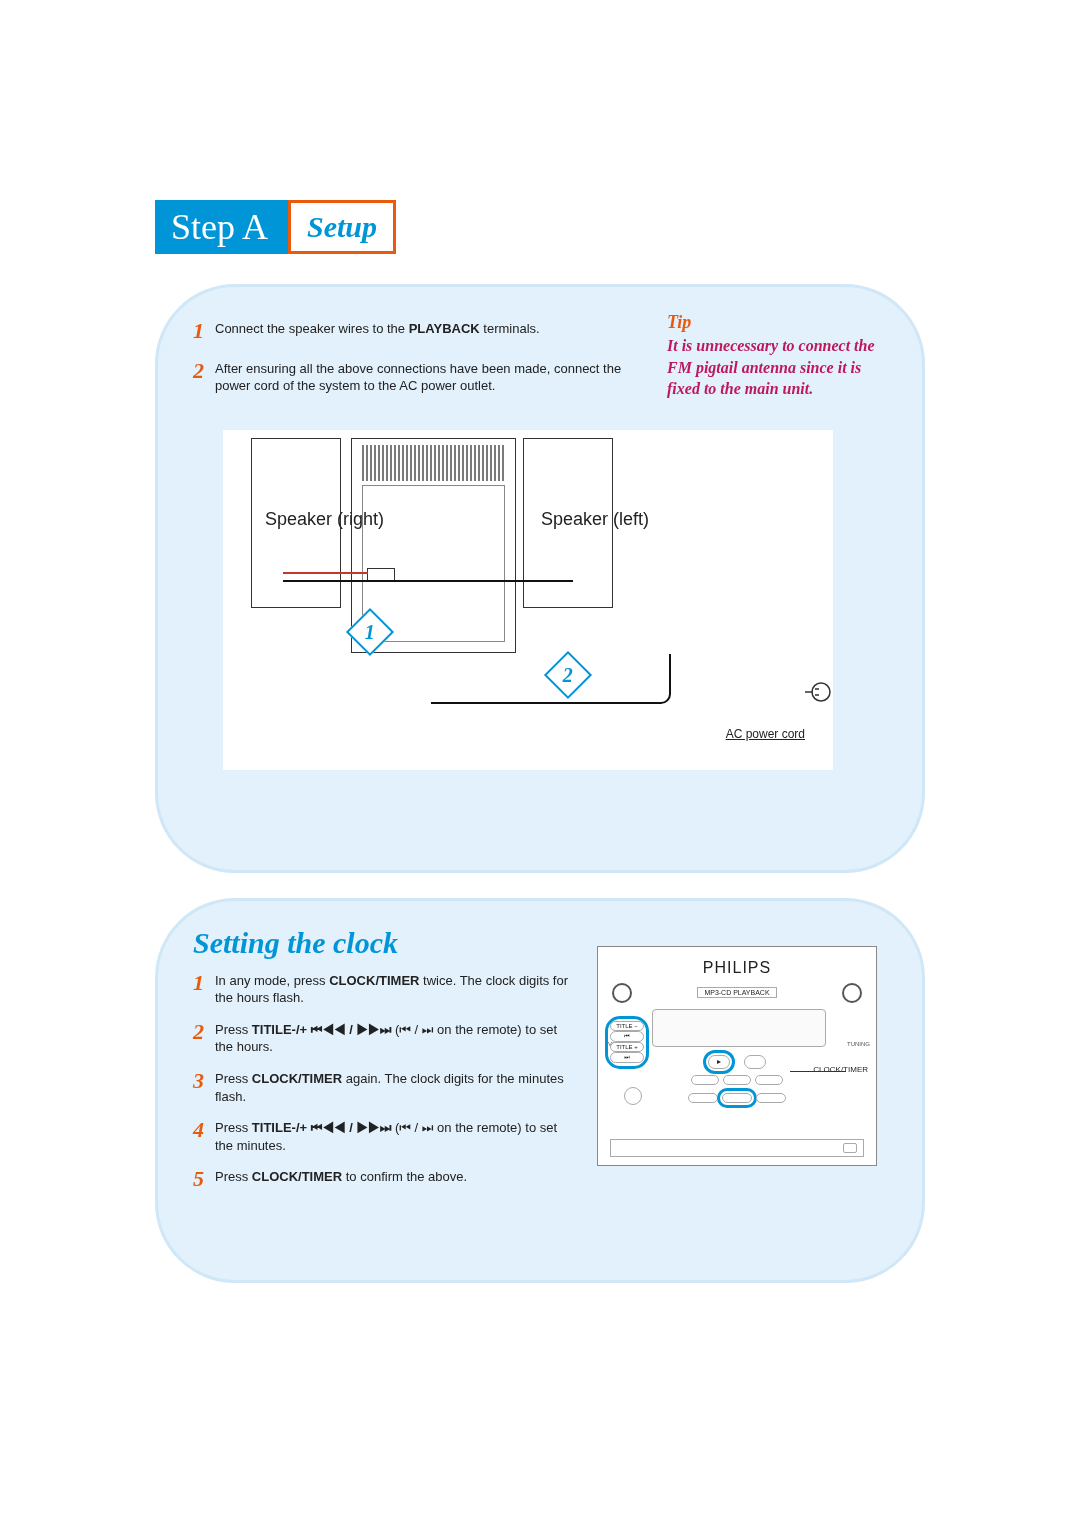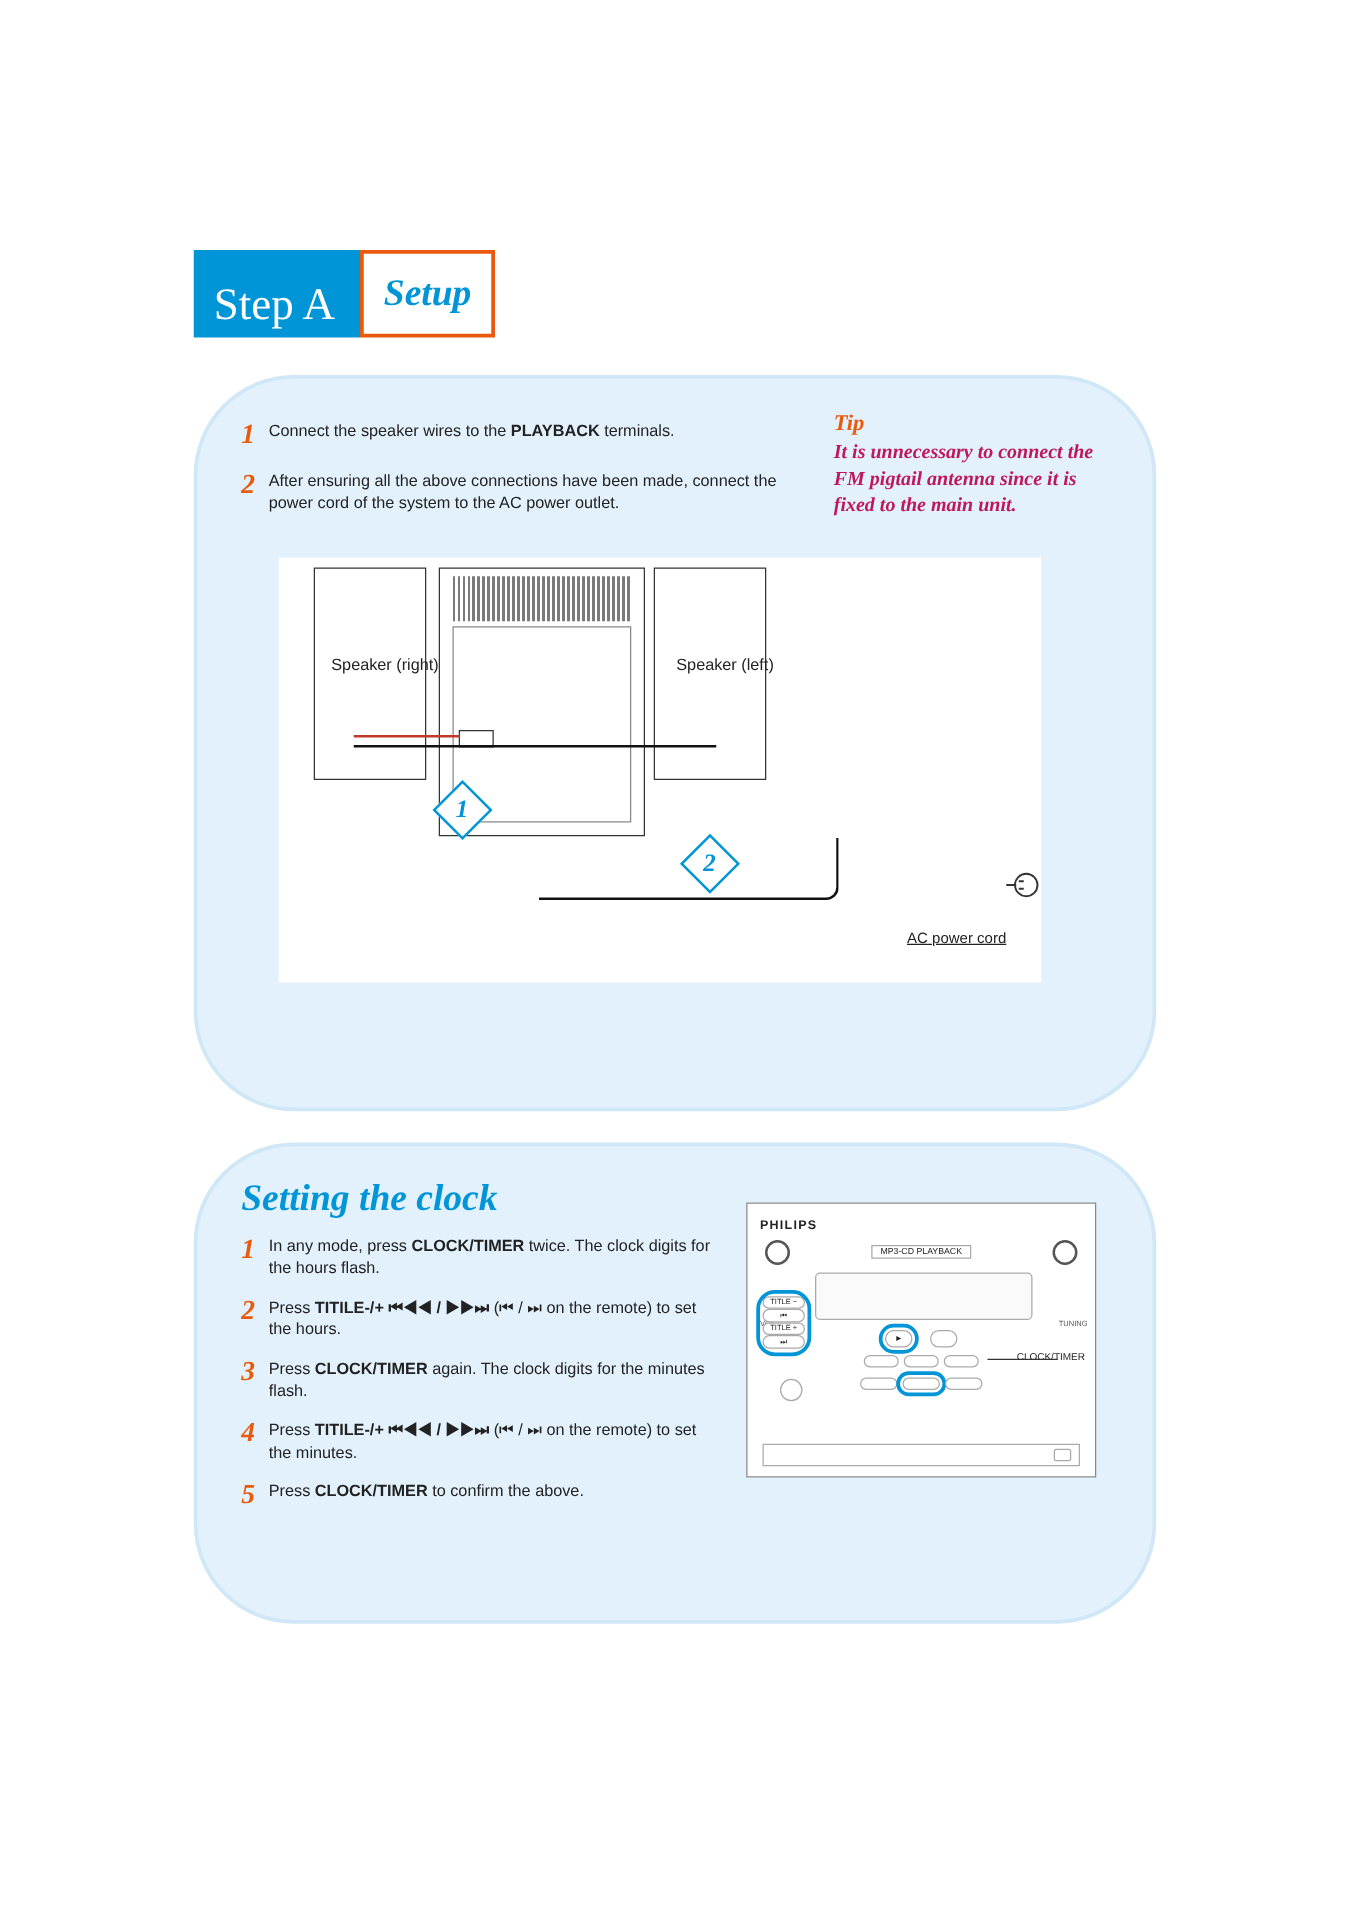--- a/index.html
+++ b/index.html
@@ -1,19 +1,19 @@
 <!DOCTYPE html>
 <html><head>
 <meta charset="utf-8">
 <style>
   * { box-sizing: border-box; }
   body { margin:0; background:#fff; font-family: Arial, Helvetica, sans-serif; color:#222; }
   .page { width:1080px; height:1528px; position:relative; padding:200px 155px 0 155px; }
   .step-header { display:flex; align-items:stretch; margin-bottom:30px; }
-  .step-tile { background:#0095d7; color:#fff; font-family: "Times New Roman", serif; font-size:36px; padding:22px 20px 6px 16px; display:flex; align-items:center; }
+  .step-tile { background:#0095d7; color:#fff; font-family: "Times New Roman", serif; font-size:36px; padding:6px 20px 6px 16px; display:flex; align-items:center; }
   .setup-tile { color:#0095d7; border:3px solid #e95a0c; font-family: "Times New Roman", serif; font-style:italic; font-weight:bold; font-size:30px; padding:4px 16px; display:flex; align-items:center; }
   
   .panel { background:#e2f1fb; border:3px solid #cfe7f7; border-radius:80px; padding:25px 35px 100px 35px; margin-bottom:25px; }
   .panel2 { padding-bottom:76px; }
   
   .cols { display:flex; }
   .col-l { flex:1; }
   .col-r { width:230px; padding-left:10px; }
   
   h2.sec { color:#0095d7; font-family:"Times New Roman", serif; font-style:italic; font-weight:bold; font-size:30px; margin:0 0 8px 0; }
@@ -27,37 +27,37 @@
   .tip-body { color:#be185d; font-family:"Times New Roman", serif; font-style:italic; font-weight:bold; font-size:16px; line-height:1.35; }
   
   .diagram1 { margin:25px 0 0 30px; width:610px; height:340px; position:relative; background:#fff; }
   .spk { position:absolute; border:1.5px solid #333; background:#fff; }
   .spk.left { left:28px; top:8px; width:90px; height:170px; }
   .spk.right { left:300px; top:8px; width:90px; height:170px; }
   .mainu { position:absolute; left:128px; top:8px; width:165px; height:215px; border:1.5px solid #333; background:#fff; }
   .mainu::before { content:""; position:absolute; top:6px; left:10px; right:10px; height:36px; background:repeating-linear-gradient(90deg,#222 0 2px, transparent 2px 4px); opacity:.6; }
   .mainu .panelback { position:absolute; left:10px; right:10px; top:46px; bottom:10px; border:1px solid #888; }
   .mainu .terms { position:absolute; left:15px; bottom:70px; width:28px; height:14px; border:1px solid #333; }
-  .spklbl { position:absolute; font-size:13px; text-align:right; line-height:1.3; }
+  .spklbl { position:absolute; font-size:18px; text-align:right; line-height:1.3; }
   .spklbl.r { left:42px; top:78px; }
   .spklbl.l { left:318px; top:78px; }
   .badge { position:absolute; width:34px; height:34px; border:2px solid #0095d7; background:#fff; transform:rotate(45deg); display:flex; align-items:center; justify-content:center; }
   .badge span { transform:rotate(-45deg); color:#0095d7; font-family:"Times New Roman", serif; font-style:italic; font-weight:bold; font-size:20px; }
   .b1 { left:130px; top:185px; }
   .b2 { left:328px; top:228px; }
   .wire-red { position:absolute; border-top:2px solid #c0392b; }
   .wire-red.a { left:60px; top:142px; width:85px; }
   .wire-black { position:absolute; left:60px; top:150px; width:290px; border-top:2px solid #111; }
   .cord { position:absolute; left:208px; top:224px; width:240px; height:50px; border:none; border-bottom:2px solid #111; border-right:2px solid #111; border-bottom-right-radius:10px; }
   .plug { position:absolute; right:0; top:247px; width:30px; height:30px; }
   .plug svg { width:30px; height:30px; }
   .aclbl { position:absolute; right:28px; top:297px; font-size:12px;text-decoration:underline; }
   
   .diagram2 { position:absolute; right:45px; top:45px; width:280px; height:220px; border:1px solid #888; background:#fff; padding:12px 10px; }
-  .brand { text-align:left; font-size:10px; font-weight:bold; letter-spacing:1px; font-family: Arial, sans-serif; }
+  .brand { text-align:center; font-size:16px; font-weight:normal; letter-spacing:1px; font-family: Arial, sans-serif; }
   .front-row { display:flex; justify-content:space-between; align-items:center; margin-top:6px; padding:0 4px; }
   .knob { width:20px; height:20px; border:2px solid #555; border-radius:50%; }
   .midlabel { font-size:7px; border:0.5px solid #aaa; padding:1px 6px; }
   .screen { margin:6px 40px 0 44px; height:38px; border:1px solid #aaa; border-radius:4px; background:#fafafa; }
   .left-btns { position:absolute; left:12px; top:74px; width:34px; }
   .tbtn { border:1px solid #aaa; border-radius:6px; text-align:center; font-size:6px; padding:1px 0; margin-bottom:1px; background:#fff; }
   .tbtn + .tbtn { margin-top:-1px; }
   .ctr-row { display:flex; justify-content:center; gap:14px; margin-top:8px; }
   .cbtn { width:22px; height:14px; border:1px solid #aaa; border-radius:8px; background:#fff; display:flex; align-items:center; justify-content:center; font-size:8px; }
   .ctr-row2 { display:flex; justify-content:center; gap:4px; margin-top:6px; }

